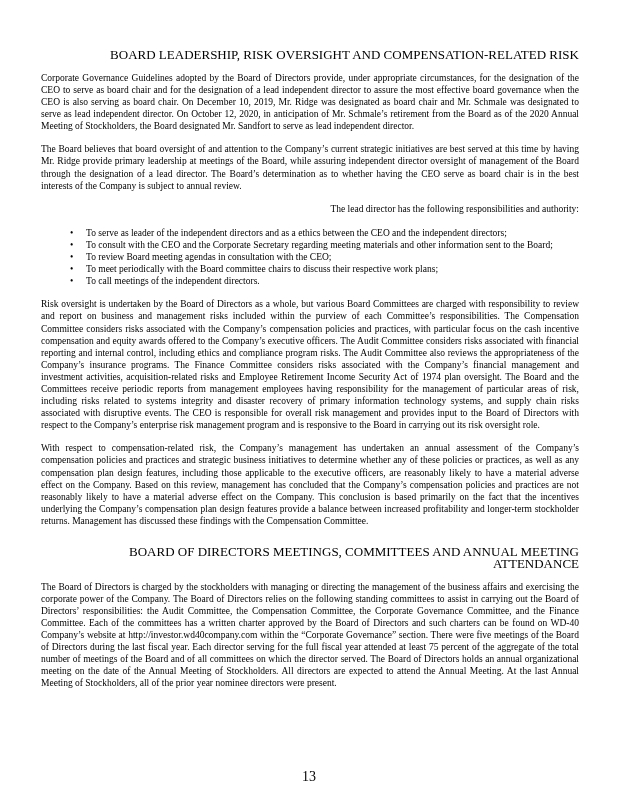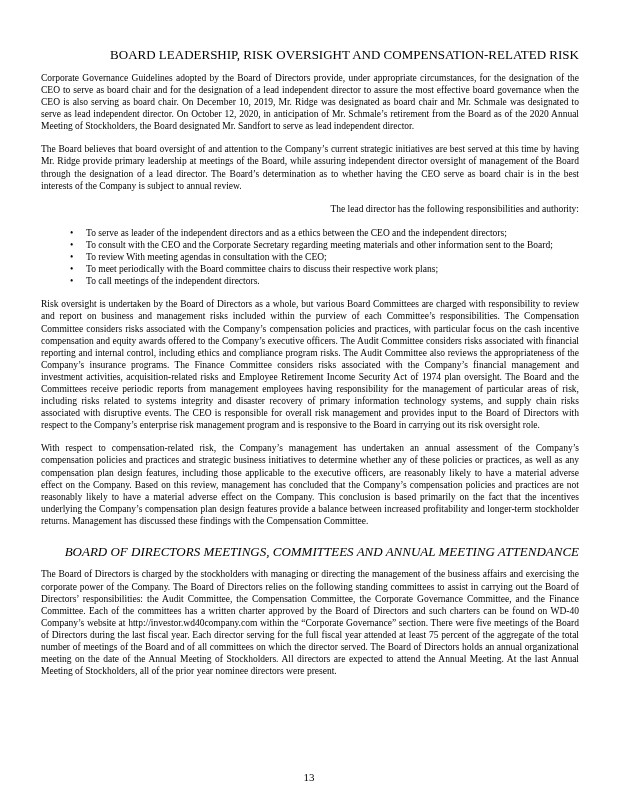--- a/index.html
+++ b/index.html
@@ -17,21 +17,21 @@
     line-height: 12.05px;
     overflow: hidden;
   }
   .heading {
     font-size: 13px;
     font-weight: normal;
     line-height: 12.2px;
     margin: 0 0 10.5px 0;
     text-align: right;
   }
-  .heading.second { margin-top: 19px; font-style: italic; }
+  .heading.second { margin-top: 19px; }
   .para {
     margin: 0 0 11.5px 0;
     text-align: justify;
   }
   .para.intro { text-align: right; }
   .duties {
     list-style: none;
     margin: 0 0 11.5px 0;
     padding: 0 0 0 45px;
   }
@@ -45,40 +45,40 @@
     left: -16px;
     top: 0;
     font-size: 9.5px;
   }
   .page-number {
     position: absolute;
     bottom: 17px;
     left: 0;
     right: 0;
     text-align: center;
-    font-size: 11px;
+    font-size: 14px;
   }
 </style>
 </head>
 <body>
 
 <div class="page">
 
   <div class="heading">BOARD LEADERSHIP, RISK OVERSIGHT AND COMPENSATION-RELATED RISK</div>
 
   <p class="para">Corporate Governance Guidelines adopted by the Board of Directors provide, under appropriate circumstances, for the designation of the CEO to serve as board chair and for the designation of a lead independent director to assure the most effective board governance when the CEO is also serving as board chair. On December 10, 2019, Mr. Ridge was designated as board chair and Mr. Schmale was designated to serve as lead independent director.  On October 12, 2020, in anticipation of Mr. Schmale’s retirement from the Board as of the 2020 Annual Meeting of Stockholders, the Board designated Mr. Sandfort to serve as lead independent director.</p>
 
   <p class="para">The Board believes that board oversight of and attention to the Company’s current strategic initiatives are best served at this time by having Mr. Ridge provide primary leadership at meetings of the Board, while assuring independent director oversight of management of the Board through the designation of a lead director.  The Board’s determination as to whether having the CEO serve as board chair is in the best interests of the Company is subject to annual review.</p>
 
   <p class="para intro">The lead director has the following responsibilities and authority:</p>
 
   <ul class="duties">
     <li>To serve as leader of the independent directors and as a ethics between the CEO and the independent directors;</li>
     <li>To consult with the CEO and the Corporate Secretary regarding meeting materials and other information sent to the Board;</li>
-    <li>To review With meeting agendas in consultation with the CEO;</li>
+    <li>To review Board meeting agendas in consultation with the CEO;</li>
     <li>To meet periodically with the Board committee chairs to discuss their respective work plans;</li>
     <li>To call meetings of the independent directors.</li>
   </ul>
 
   <p class="para">Risk oversight is undertaken by the Board of Directors as a whole, but various Board Committees are charged with responsibility to review and report on business and management risks included within the purview of each Committee’s responsibilities. The Compensation Committee considers risks associated with the Company’s compensation policies and practices, with particular focus on the cash incentive compensation and equity awards offered to the Company’s executive officers. The Audit Committee considers risks associated with financial reporting and internal control, including ethics and compliance program risks.  The Audit Committee also reviews the appropriateness of the Company’s insurance programs. The Finance Committee considers risks associated with the Company’s financial management and investment activities, acquisition-related risks and Employee Retirement Income Security Act of 1974 plan oversight. The Board and the Committees receive periodic reports from management employees having responsibility for the management of particular areas of risk, including risks related to systems integrity and disaster recovery of primary information technology systems, and supply chain risks associated with disruptive events. The CEO is responsible for overall risk management and provides input to the Board of Directors with respect to the Company’s enterprise risk management program and is responsive to the Board in carrying out its risk oversight role.</p>
 
   <p class="para">With respect to compensation-related risk, the Company’s management has undertaken an annual assessment of the Company’s compensation policies and practices and strategic business initiatives to determine whether any of these policies or practices, as well as any compensation plan design features, including those applicable to the executive officers, are reasonably likely to have a material adverse effect on the Company. Based on this review, management has concluded that the Company’s compensation policies and practices are not reasonably likely to have a material adverse effect on the Company. This conclusion is based primarily on the fact that the incentives underlying the Company’s compensation plan design features provide a balance between increased profitability and longer-term stockholder returns. Management has discussed these findings with the Compensation Committee.</p>
 
   <div class="heading second">BOARD OF DIRECTORS MEETINGS, COMMITTEES AND ANNUAL MEETING ATTENDANCE</div>
 

